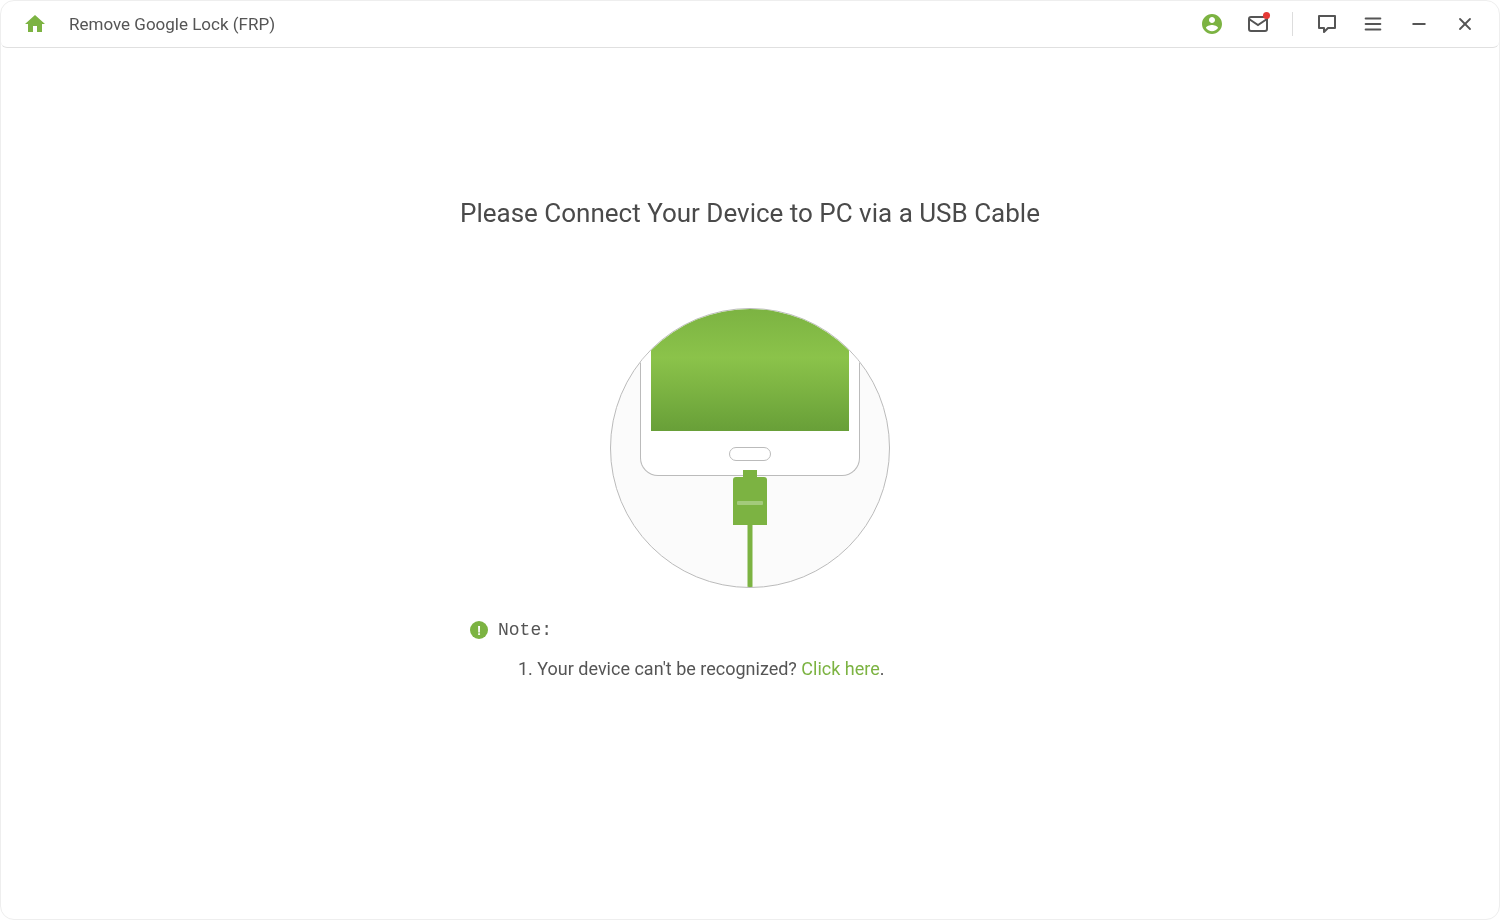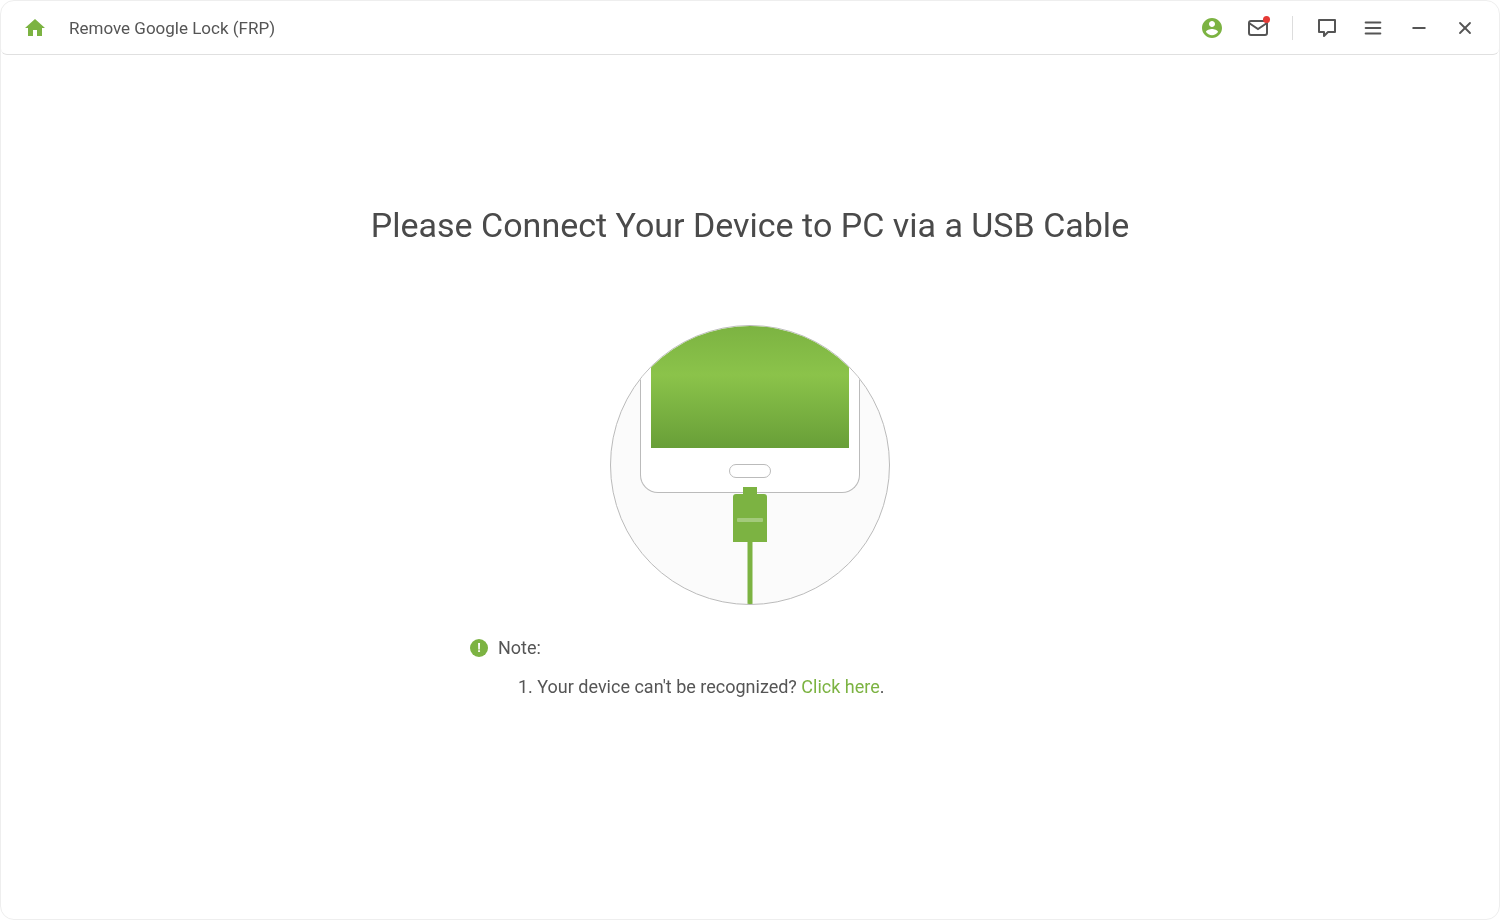--- a/index.html
+++ b/index.html
@@ -10,21 +10,21 @@
     body {
       font-family: -apple-system, BlinkMacSystemFont, "Segoe UI", Roboto, Arial, sans-serif;
       background: #fff;
       width: 1500px;
       height: 920px;
       overflow: hidden;
       border-radius: 14px;
       border: 1px solid #eee;
     }
     .titlebar {
-      height: 54px;
+      height: 47px;
       display: flex;
       align-items: center;
       padding: 0 22px;
       border-bottom: 1px solid #e0e0e0;
       border-radius: 6px;
     }
     .titlebar-left {
       display: flex;
       align-items: center;
       gap: 22px;
@@ -71,21 +71,21 @@
       background: #e53935;
       border-radius: 50%;
     }
     .main {
       padding-top: 150px;
       display: flex;
       flex-direction: column;
       align-items: center;
     }
     .main-title {
-      font-size: 34px;
+      font-size: 26px;
       color: #4a4a4a;
       font-weight: 400;
       text-align: center;
       margin-bottom: 80px;
     }
     .illustration {
       width: 280px;
       height: 280px;
       border: 1px solid #bbb;
       border-radius: 50%;
@@ -179,20 +179,21 @@
       display: flex;
       align-items: center;
       justify-content: center;
       color: #fff;
       font-size: 13px;
       font-weight: bold;
     }
     .note-label {
       color: #555;
       font-size: 18px;
+      font-family: Liberation Mono, monospace;
     }
     .note-list {
       padding-left: 48px;
     }
     .note-item {
       color: #555;
       font-size: 18px;
       line-height: 1.9;
     }
     .note-link {

